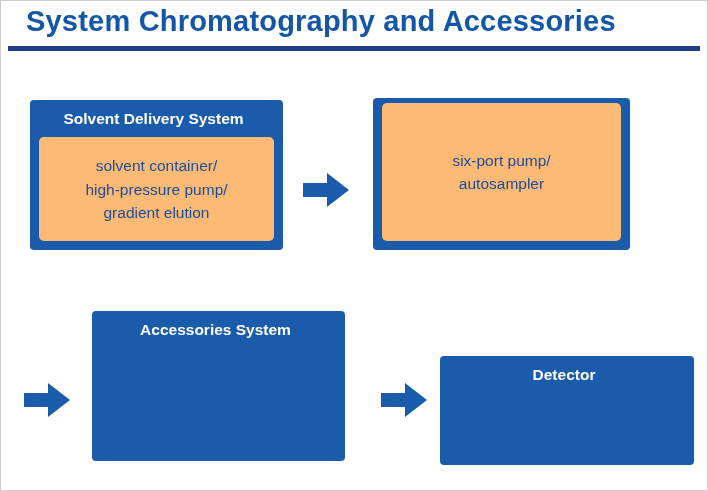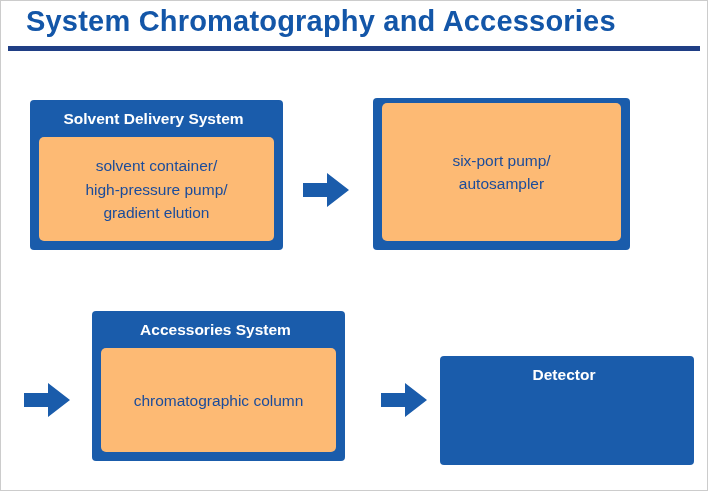--- a/index.html
+++ b/index.html
@@ -100,21 +100,20 @@
   <div class="box-body">six-port pump/
 autosampler</div>
 </div>
 
 <svg class="flow-arrow" id="arrow-2" viewBox="0 0 46 38">
   <path d="M0 12 H24 V2 L46 19 L24 36 V26 H0 Z" fill="#1a5cab"></path>
 </svg>
 
 <div class="box" id="box-separation">
   <div class="box-header">Accessories System</div>
-  <div class="box-body">chromatographic column</div>
 </div>
 
 <svg class="flow-arrow" id="arrow-3" viewBox="0 0 46 38">
   <path d="M0 12 H24 V2 L46 19 L24 36 V26 H0 Z" fill="#1a5cab"></path>
 </svg>
 
 <div class="box" id="box-detector">
   <div class="box-header">Detector</div>
 </div>
 

